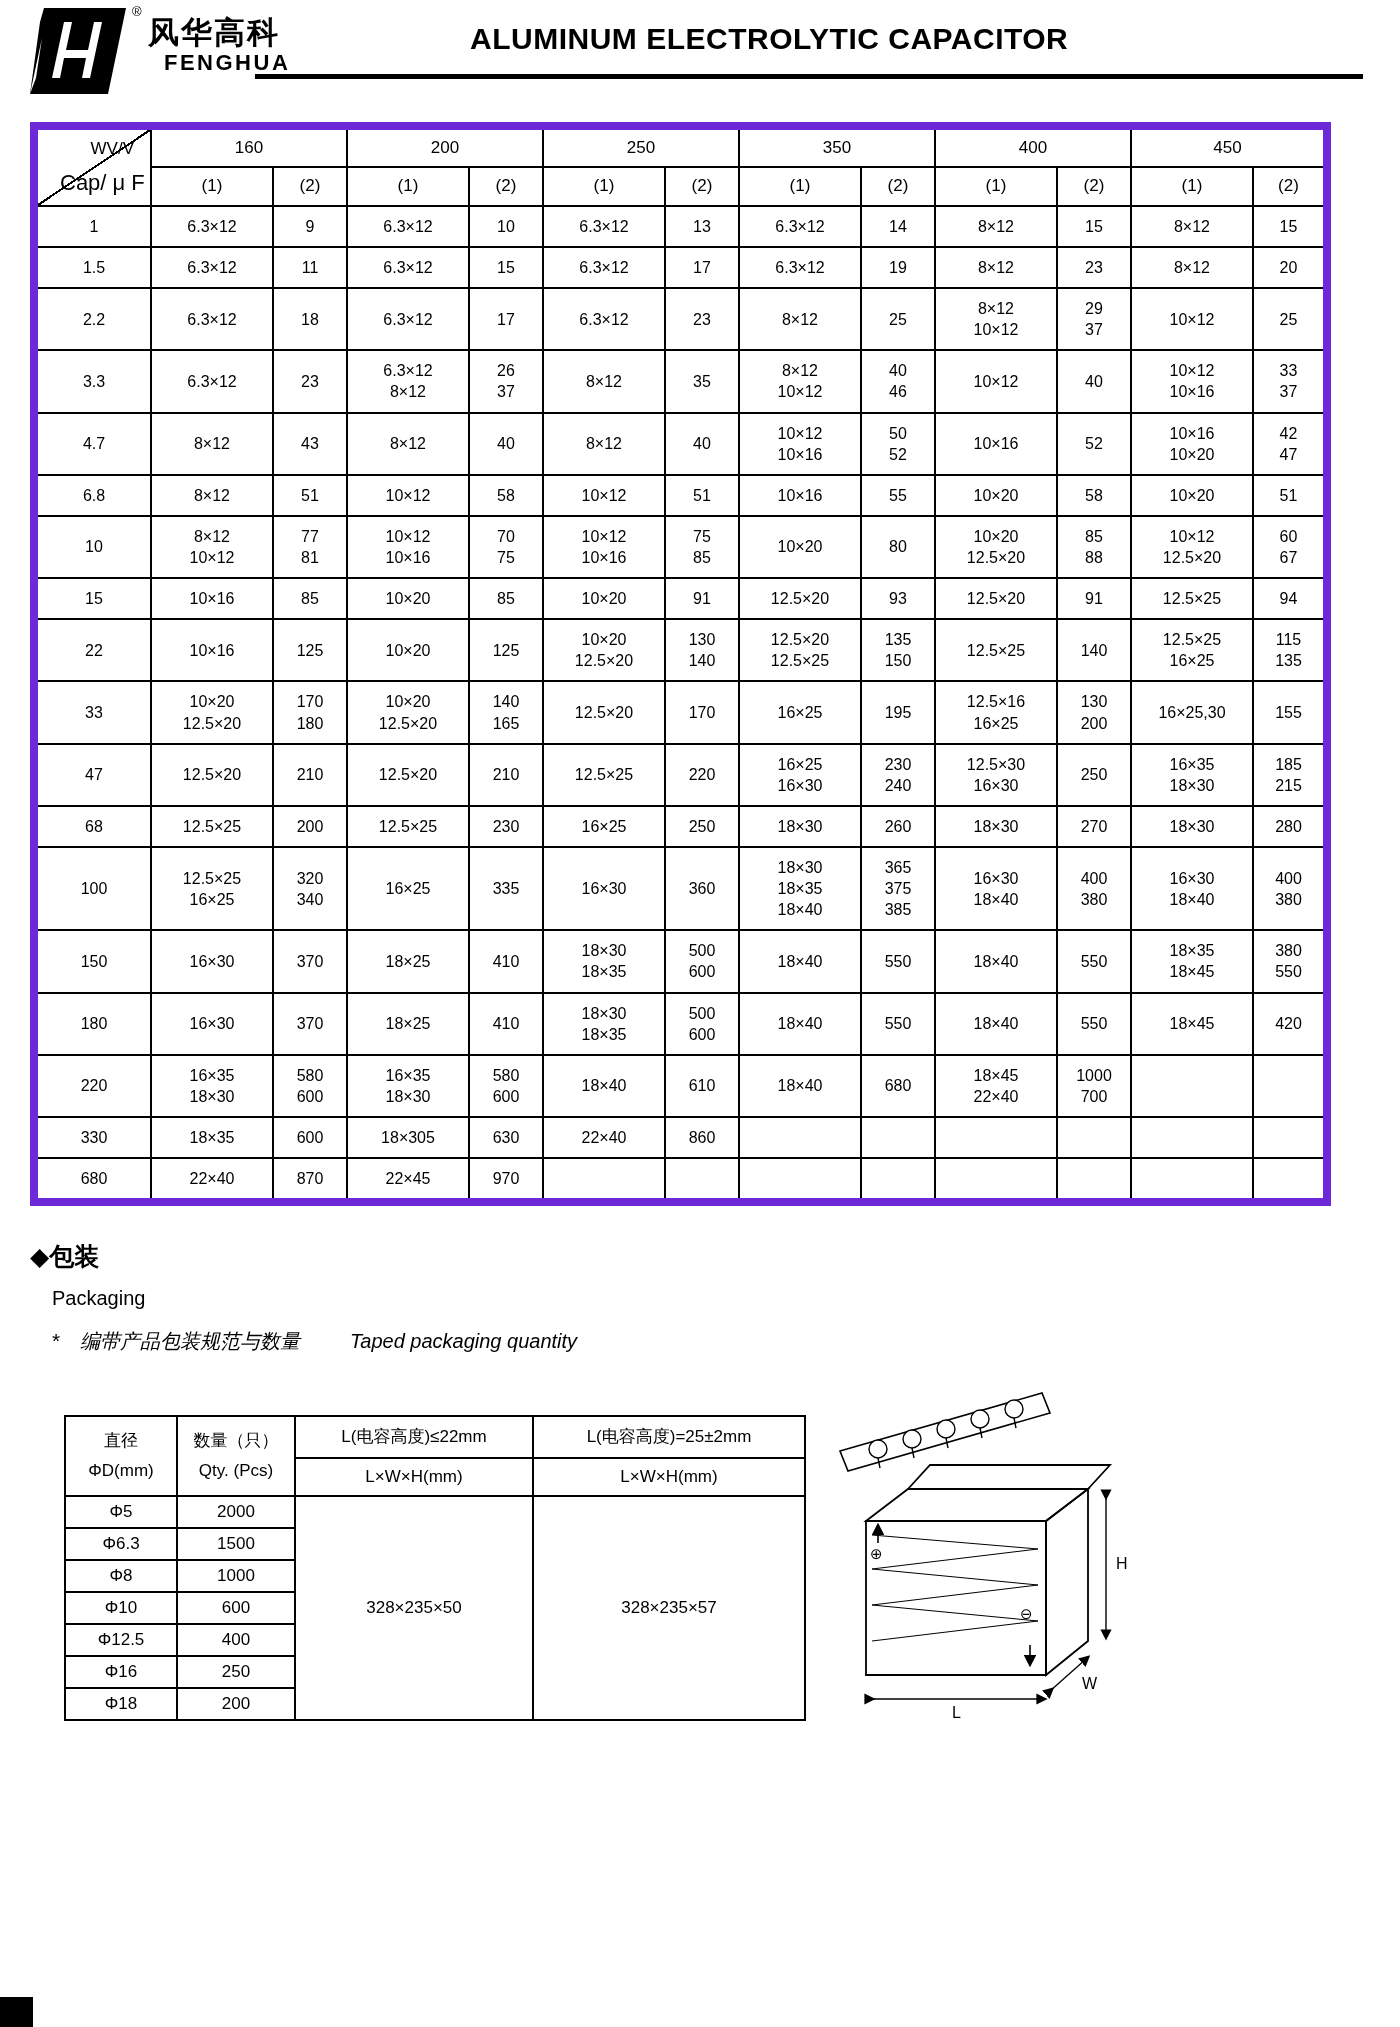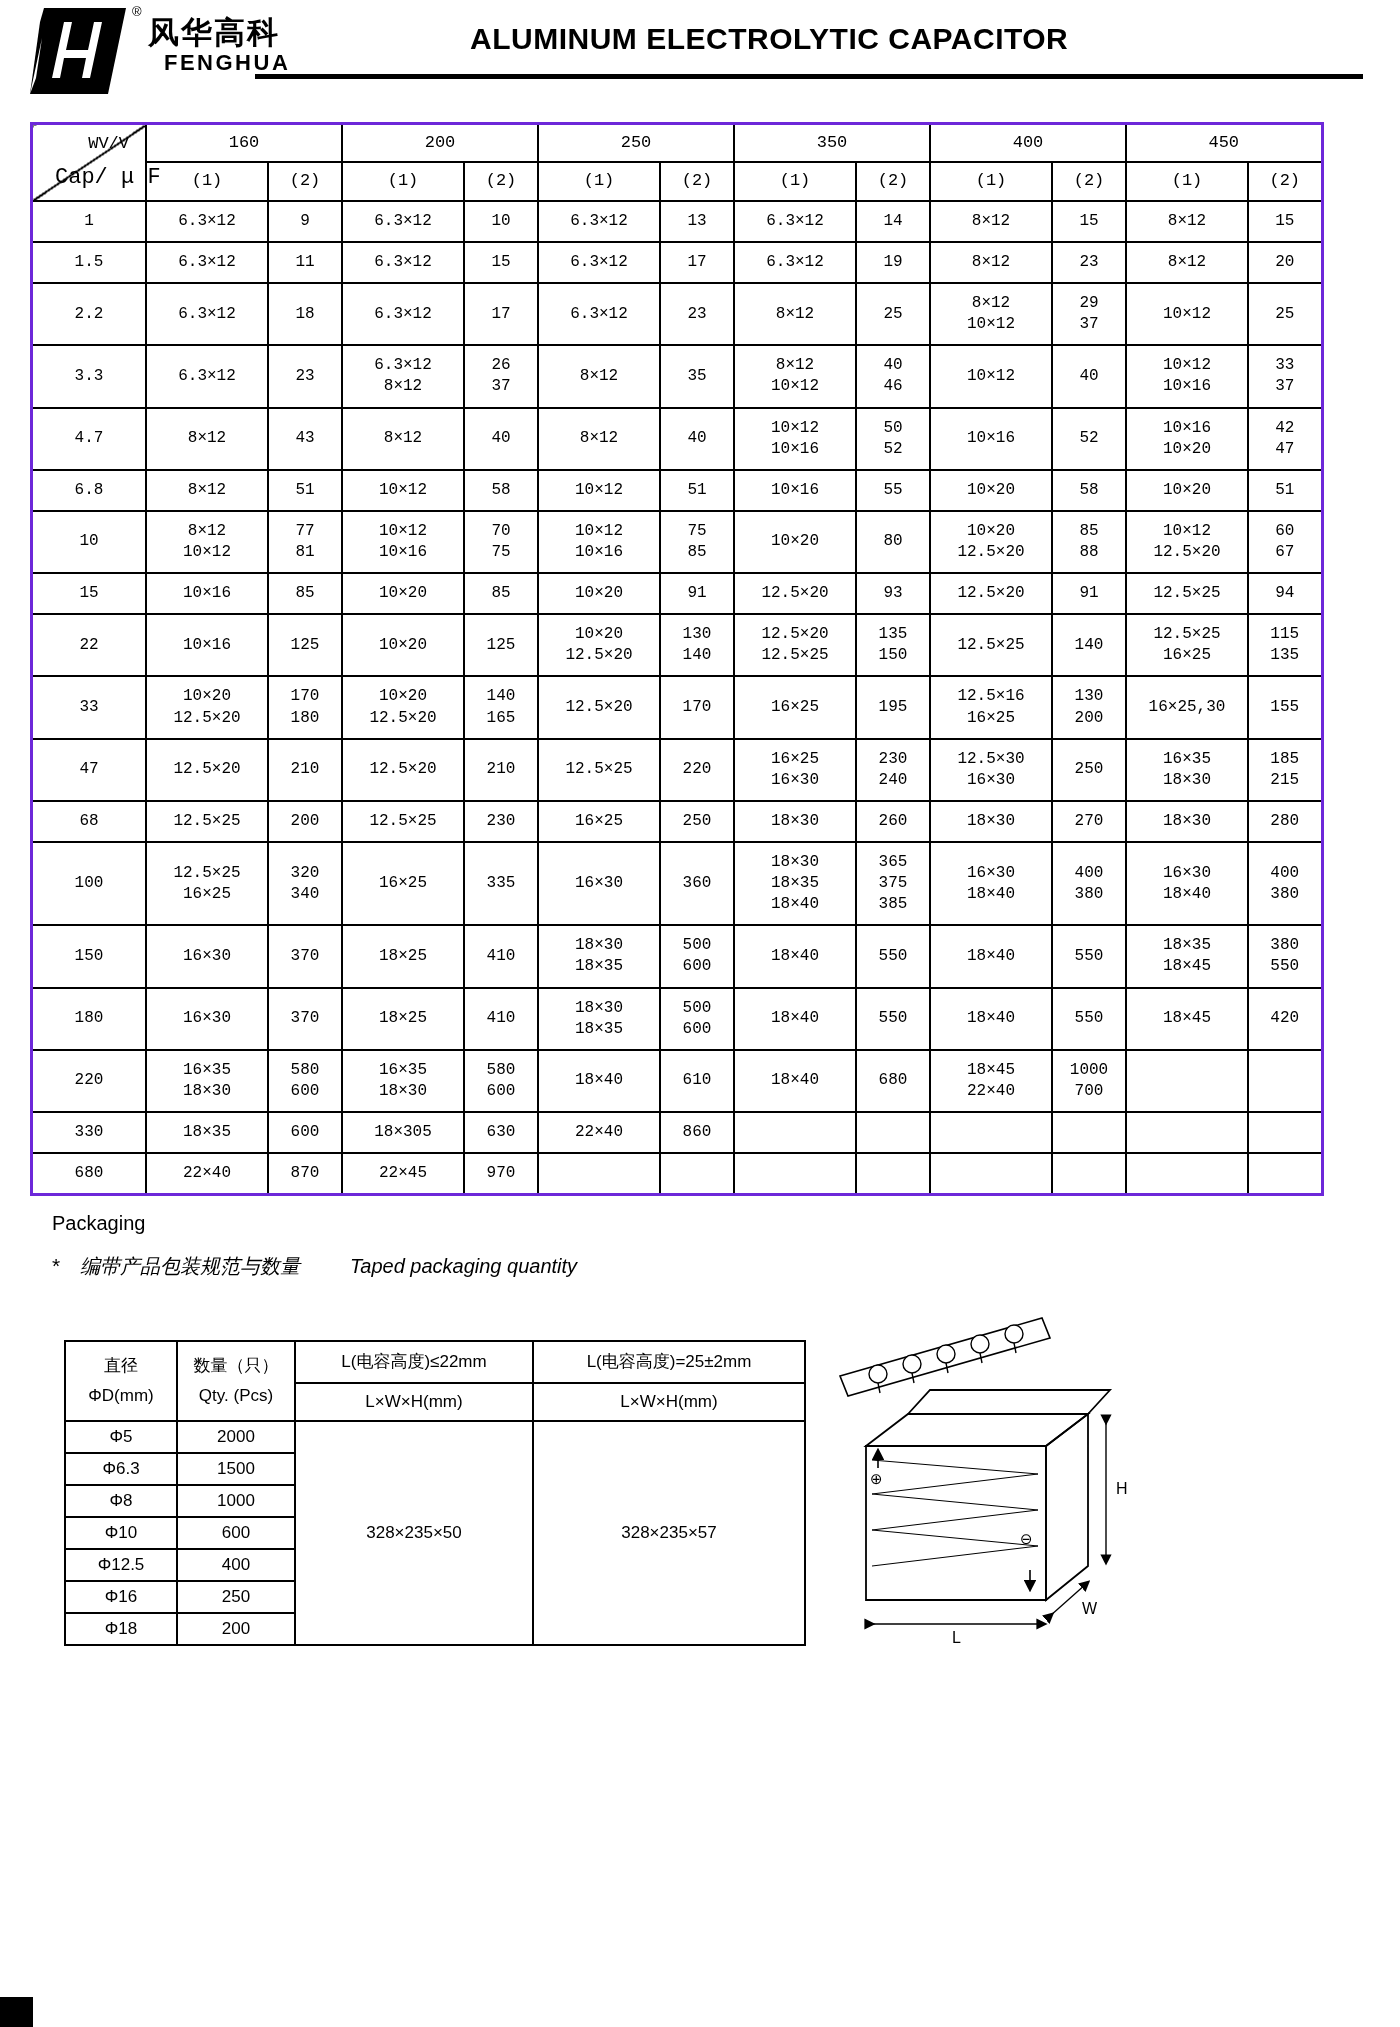--- a/index.html
+++ b/index.html
@@ -13,21 +13,21 @@
   
   .hdr{position:relative;height:108px;}
   .logo-icon{position:absolute;left:30px;top:8px;}
   .logo-reg{position:absolute;left:132px;top:4px;font-size:13px;}
   .logo-cn{position:absolute;left:148px;top:12px;font-size:31px;font-weight:bold;letter-spacing:2px;}
   .logo-en{position:absolute;left:164px;top:50px;font-size:22px;font-weight:bold;letter-spacing:2.5px;}
   .hdr-title{position:absolute;left:470px;top:22px;font-size:30px;font-weight:bold;letter-spacing:.5px;white-space:nowrap;}
   .hdr-rule{position:absolute;left:255px;top:74px;width:1108px;height:5px;background:#000;}
   
   table{border-collapse:collapse;table-layout:fixed;}
-  .ratings{margin:14px 0 16px 30px;border:3px solid #6d28d9;font-family:Liberation Mono, monospace;}
+  .ratings{margin:14px 0 16px 30px;border:8px solid #6d28d9;}
   .ratings th,.ratings td{
     border:2px solid #000;text-align:center;vertical-align:middle;
     font-size:16px;padding:9px 2px;line-height:1.32;white-space:nowrap;
     font-weight:normal;
   }
   .ratings thead th{padding:7px 2px;font-size:17px;}
   .corner{position:relative;width:112px;height:74px;padding:0 !important;
     background:
       linear-gradient(to bottom right,
         transparent calc(50% - 1px), #000 calc(50% - 1px),
@@ -847,20 +847,21 @@
           <td></td>
           <td></td>
           <td></td>
         </tr>
       </tbody>
     </table>
 
   <div class="footnotes">
   </div>
 
+  <div class="pk-head">◆包装</div>
   <div class="pk-sub">Packaging</div>
   <div class="pk-note">
     <span>*</span>
     <span class="en" style="margin-left:14px">编带产品包装规范与数量</span>
     <span class="en">Taped packaging quantity</span>
   </div>
 
   <div class="pk-row">
     <table class="pkt">
         <colgroup>

